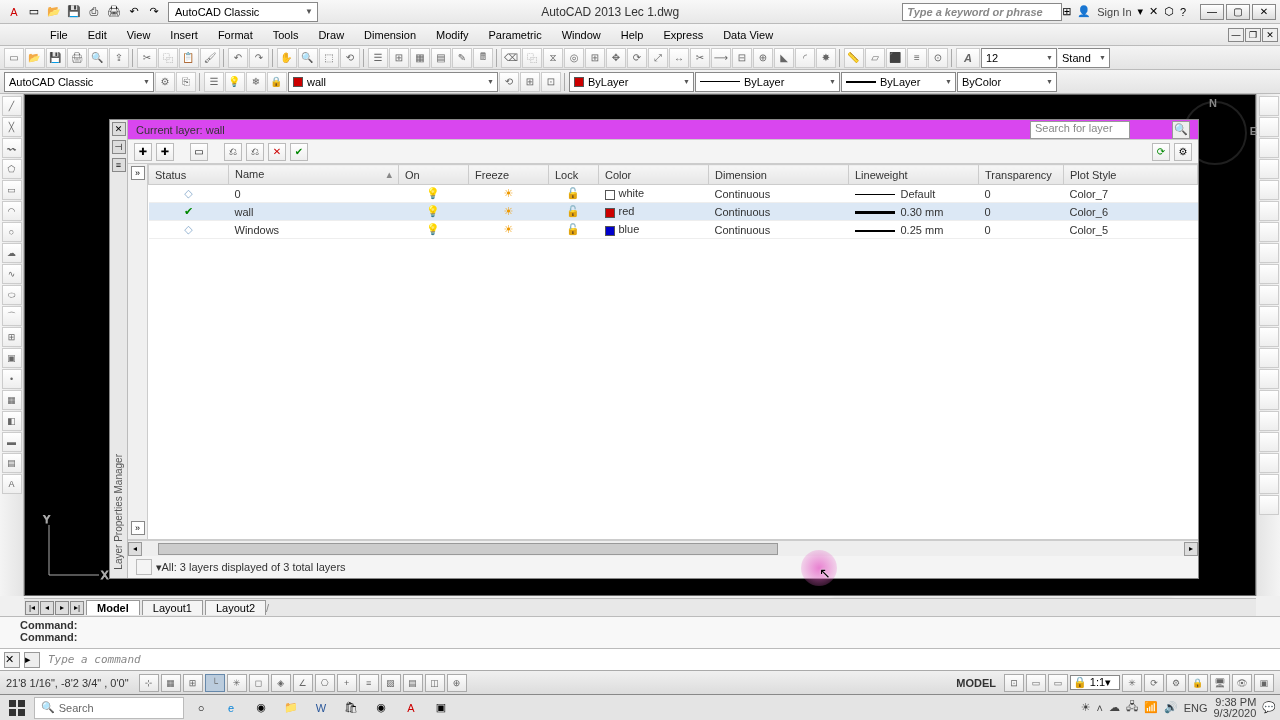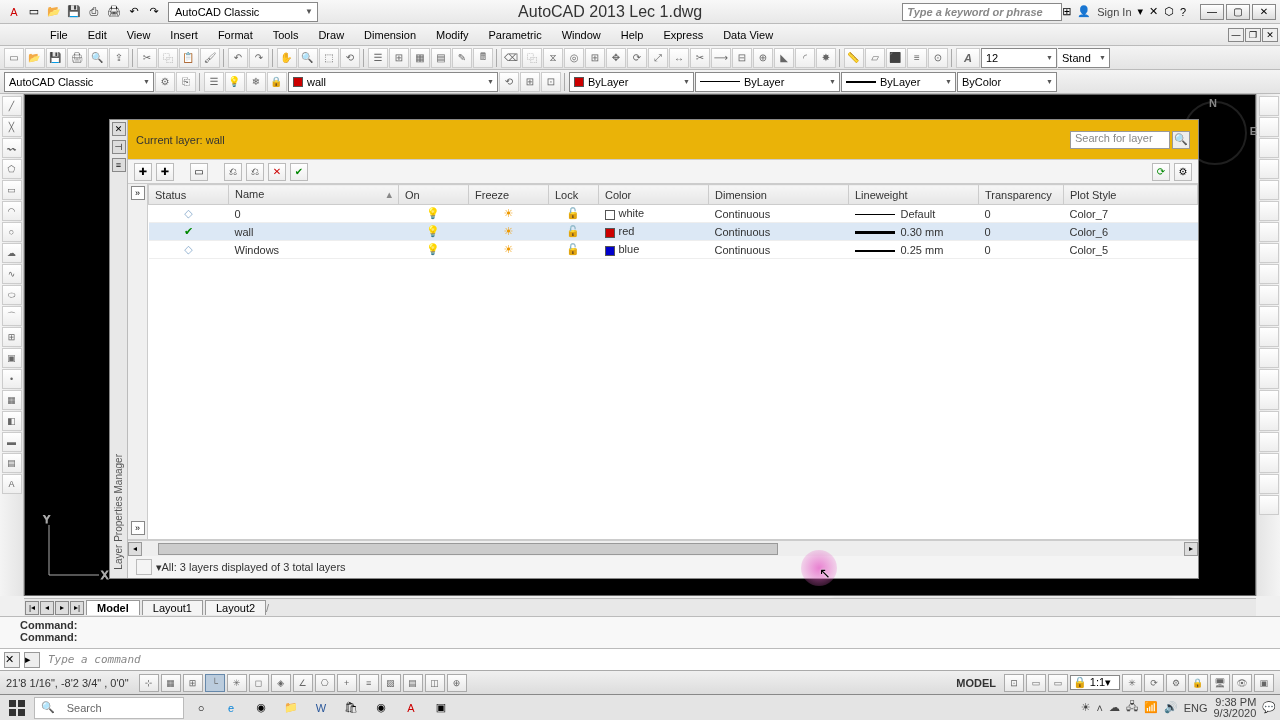--- a/index.html
+++ b/index.html
@@ -4,21 +4,21 @@
 <style>
 * { margin: 0; padding: 0; box-sizing: border-box; font-family: "Segoe UI", Tahoma, sans-serif; font-size: 11px; }
 body { width: 1280px; height: 720px; background: #f0f0f0; overflow: hidden; position: relative; }
 
 
 .titlebar { height: 24px; background: linear-gradient(#f8f8f8,#e8e8e8); display: flex; align-items: center; border-bottom: 1px solid #bbb; }
 .titlebar .qat { display: flex; align-items: center; gap: 0; padding-left: 4px; }
 .titlebar .qat .btn { width: 20px; height: 20px; display: flex; align-items: center; justify-content: center; border: 1px solid transparent; }
 .titlebar .wsel { margin-left: 4px; height: 20px; border: 1px solid #888; background: #fff; display: flex; align-items: center; padding: 0 16px 0 6px; position: relative; width: 150px; }
 .titlebar .wsel::after { content: "▼"; position: absolute; right: 4px; font-size: 8px; color: #555; }
-.titlebar .center { flex: 1; text-align: center; font-size: 16px; color: #333; }
+.titlebar .center { flex: 1; text-align: center; font-size: 12px; color: #333; }
 .titlebar .search { width: 160px; height: 18px; border: 1px solid #888; background: #fff; display: flex; align-items: center; padding: 0 4px; font-style: italic; color: #888; font-weight: bold; }
 .titlebar .right { display: flex; align-items: center; gap: 6px; padding-right: 4px; }
 .titlebar .signin { color: #444; }
 .winbtns { display: flex; gap: 2px; margin-left: 8px; }
 .winbtns .wb { width: 24px; height: 16px; border: 1px solid #888; background: linear-gradient(#fff,#ddd); display: flex; align-items: center; justify-content: center; font-size: 10px; }
 
 
 .menubar { height: 22px; background: linear-gradient(#f6f6f6,#e6e6e6); display: flex; align-items: center; padding-left: 40px; border-bottom: 1px solid #bbb; }
 .menubar .mi { padding: 3px 10px; cursor: default; }
 .doc-winbtns { margin-left: auto; display: flex; gap: 1px; padding-right: 2px; }
@@ -39,21 +39,21 @@
 .vtoolbar-r .tb { width: 20px; height: 20px; margin: 0 auto; border: 1px solid #ccc; background: linear-gradient(#fff,#eee); }
 
 .canvas-wrap { flex: 1; position: relative; background: #000; border: 1px solid #666; }
 
 
 .layer-panel { position: absolute; top: 24px; left: 84px; width: 1090px; height: 460px; background: #f8f8f8; border: 1px solid #888; display: flex; }
 .lp-leftstrip { width: 18px; background: #e8e8e8; border-right: 1px solid #bbb; display: flex; flex-direction: column; align-items: center; }
 .lp-close { width: 14px; height: 14px; border: 1px solid #888; background: #ddd; margin: 2px 0; display: flex; align-items: center; justify-content: center; font-size: 9px; cursor: pointer; }
 .lp-title-vert { writing-mode: vertical-rl; transform: rotate(180deg); font-size: 10px; color: #555; margin-top: auto; margin-bottom: 8px; }
 .lp-body { flex: 1; display: flex; flex-direction: column; }
-.lp-header { height: 40px; display: flex; align-items: center; padding: 0 8px; color: #333; background: #eab308; border-bottom: 1px solid #ccc; }
+.lp-header { height: 20px; display: flex; align-items: center; padding: 0 8px; color: #333; background: #d946ef; border-bottom: 1px solid #ccc; gap: 40px; }
 .lp-header .srch { margin-left: auto; width: 100px; height: 18px; border: 1px solid #999; background: #fff; padding: 0 4px; color: #888; font-style: normal; }
 .lp-header .srchbtn { width: 18px; height: 18px; border: 1px solid #999; margin-left: 2px; display: flex; align-items: center; justify-content: center; background: #eee; }
 .lp-tools { height: 24px; display: flex; align-items: center; padding: 0 6px; gap: 4px; border-bottom: 1px solid #ccc; background: #f4f4f4; }
 .lp-tools .tb { width: 18px; height: 18px; border: 1px solid #bbb; background: linear-gradient(#fff,#eee); display: flex; align-items: center; justify-content: center; font-size: 10px; }
 .lp-tools .spacer { flex: 1; }
 .lp-tools .tb.del { color: #c00; }
 .lp-tools .tb.ok { color: #080; }
 
 .lp-grid-wrap { flex: 1; display: flex; border-bottom: 1px solid #ccc; }
 .lp-tree { width: 20px; background: #f0f0f0; border-right: 1px solid #ccc; display: flex; flex-direction: column; align-items: center; padding-top: 2px; }
@@ -509,21 +509,21 @@
 
 <div class="win-taskbar">
   <div class="start">
       <svg width="16" height="16">
         <rect x="0" y="0" width="7" height="7" fill="#333"></rect>
         <rect x="9" y="0" width="7" height="7" fill="#333"></rect>
         <rect x="0" y="9" width="7" height="7" fill="#333"></rect>
         <rect x="9" y="9" width="7" height="7" fill="#333"></rect>
       </svg>
     </div>
-  <div class="searchbox">🔍 <span style="margin-left:12px">Search</span></div>
+  <div class="searchbox">🔍 <span style="margin-left:4px">Search</span></div>
   <div class="tb">○</div>
   <div class="tb" style="color:#0a84d8">e</div>
   <div class="tb">◉</div>
   <div class="tb">📁</div>
   <div class="tb" style="color:#2a579a">W</div>
   <div class="tb">🛍</div>
   <div class="tb">◉</div>
   <div class="tb" style="color:#c00">A</div>
   <div class="tb">▣</div>
   <div class="tray">

